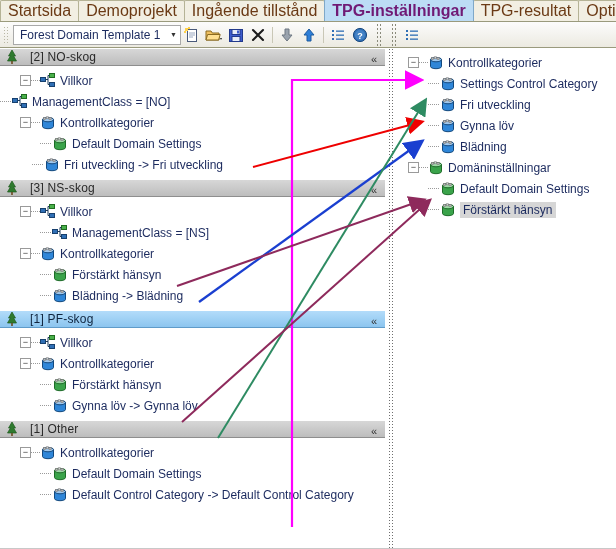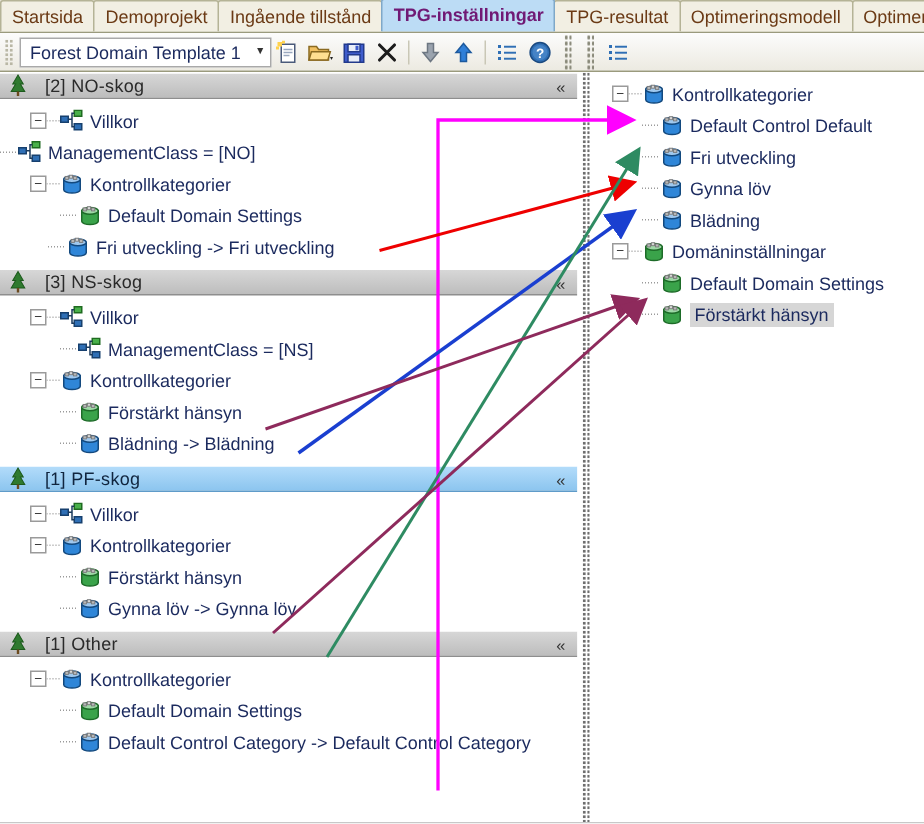--- a/index.html
+++ b/index.html
@@ -13,21 +13,21 @@
 
   
   .tabstrip{
     position:absolute;left:0;top:0;width:616px;height:22px;
     background:#e9e6d9;border-bottom:1px solid #9a9a7d;
     display:flex;align-items:flex-end;box-sizing:border-box;
   }
   .tab{
     height:21px;line-height:20px;padding:0 7px;margin:0;
     background:#f2efe3;border:1px solid #b5b396;border-bottom:none;
-    color:#6b3a15;font-size:12px;white-space:nowrap;box-sizing:border-box;
+    color:#6b3a15;font-size:16px;white-space:nowrap;box-sizing:border-box;
     border-top-left-radius:2px;border-top-right-radius:2px;
     margin-right:-1px;
   }
   .tab.active{
     background:#bcdcf5;color:#701a75;font-weight:bold;
     border-color:#7fa8c8;height:22px;line-height:21px;
     position:relative;z-index:3;
   }
 
   
@@ -522,21 +522,21 @@
         <span class="dotline" style="width:12px"></span>
         <span class="ic">
           <svg width="16" height="16" viewBox="0 0 16 16">
             <path d="M2.5 4.5 h11 v7 a5.5 2.2 0 0 1 -11 0 z" fill="#2f86d8" stroke="#13497e"></path>
             <ellipse cx="8" cy="4.6" rx="5.5" ry="2.2" fill="#9fc8ee" stroke="#13497e"></ellipse>
             <rect x="3.4" y="2.6" width="2.2" height="2" fill="#b9b9b9" stroke="#7a7a7a" stroke-width="0.6"></rect>
             <rect x="6.2" y="1.8" width="2.2" height="2" fill="#d8d8d8" stroke="#7a7a7a" stroke-width="0.6"></rect>
             <rect x="9.0" y="2.6" width="2.2" height="2" fill="#b9b9b9" stroke="#7a7a7a" stroke-width="0.6"></rect>
           </svg>
         </span>
-        <span class="txt">Default Control Default</span>
+        <span class="txt">Settings Control Category</span>
       </div>
       <div class="row" style="padding-left:32px">
         <span class="dotline" style="width:12px"></span>
         <span class="ic">
           <svg width="16" height="16" viewBox="0 0 16 16">
             <path d="M2.5 4.5 h11 v7 a5.5 2.2 0 0 1 -11 0 z" fill="#2f86d8" stroke="#13497e"></path>
             <ellipse cx="8" cy="4.6" rx="5.5" ry="2.2" fill="#9fc8ee" stroke="#13497e"></ellipse>
             <rect x="3.4" y="2.6" width="2.2" height="2" fill="#b9b9b9" stroke="#7a7a7a" stroke-width="0.6"></rect>
             <rect x="6.2" y="1.8" width="2.2" height="2" fill="#d8d8d8" stroke="#7a7a7a" stroke-width="0.6"></rect>
             <rect x="9.0" y="2.6" width="2.2" height="2" fill="#b9b9b9" stroke="#7a7a7a" stroke-width="0.6"></rect>

